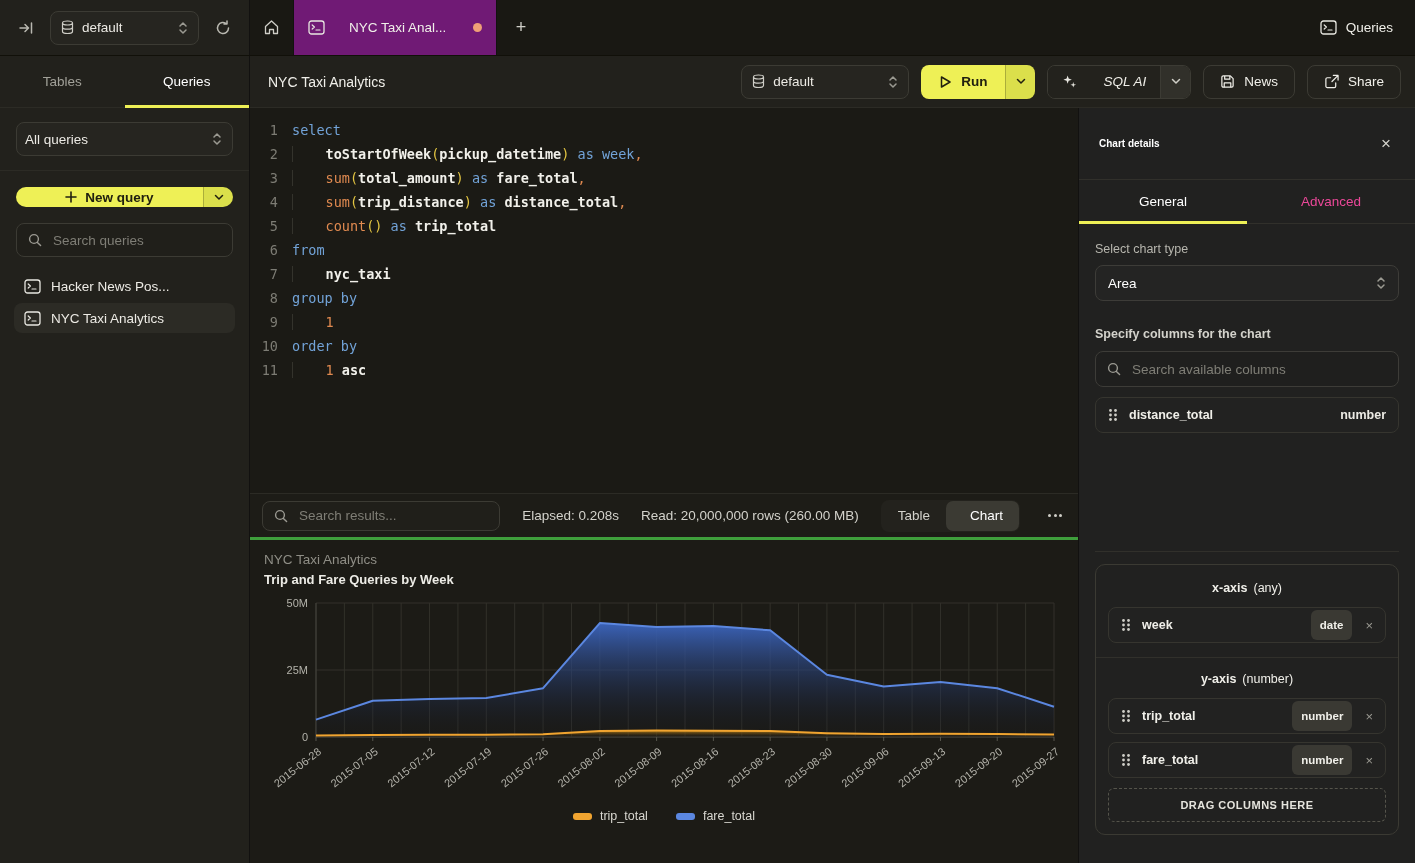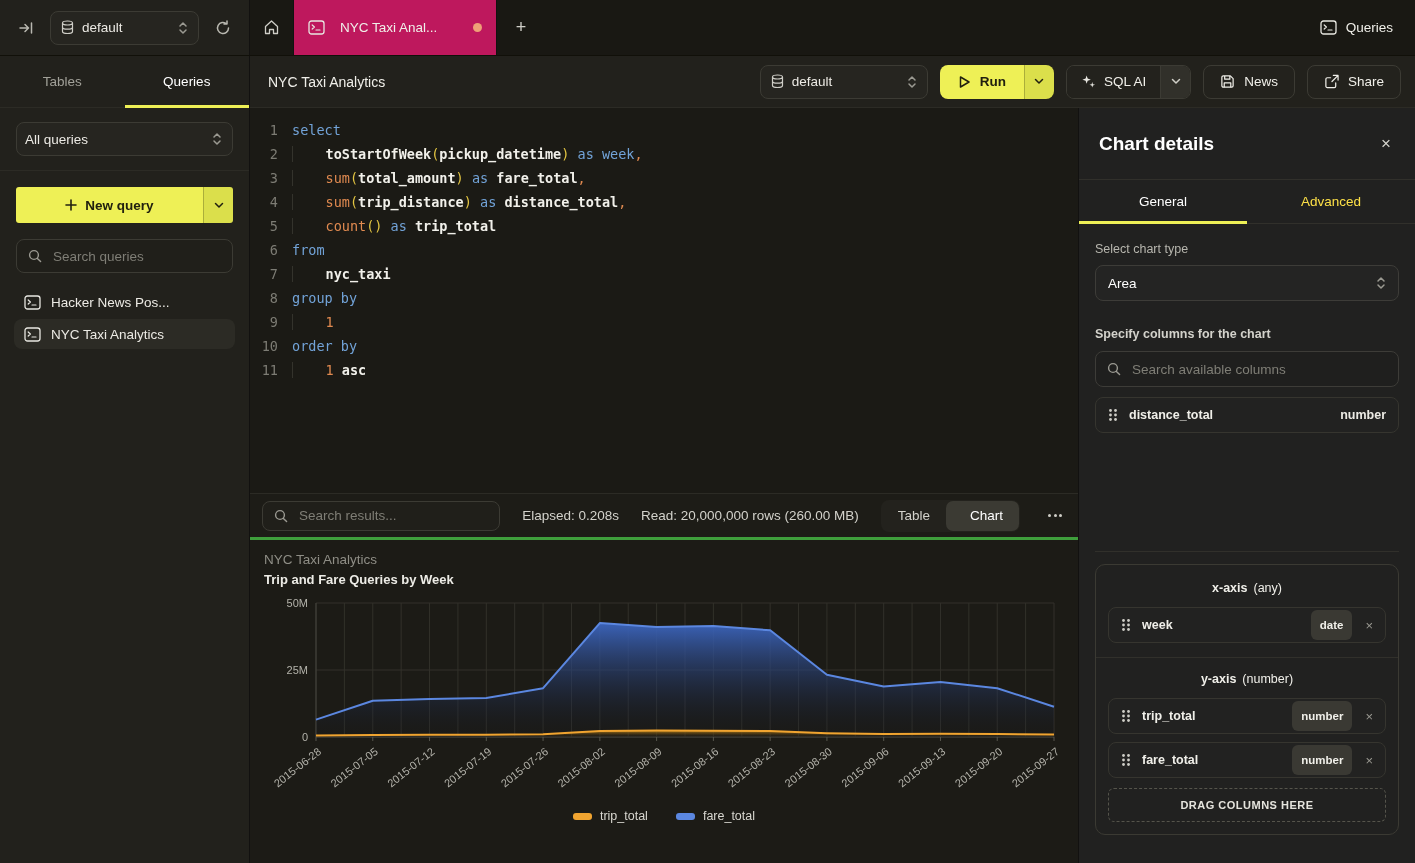--- a/index.html
+++ b/index.html
@@ -14,21 +14,21 @@
 
   
   .topbar { height:56px; display:flex; align-items:stretch; background:#191813; border-bottom:1px solid #111009; flex:none; }
   .topbar-left { width:250px; flex:none; display:flex; align-items:center; gap:12px; padding:0 14px; background:#22211c; border-right:1px solid #121110; }
   .icon-btn { background:none; border:none; color:#b9b8b0; display:flex; align-items:center; justify-content:center; padding:4px; cursor:pointer; }
   .select { display:flex; align-items:center; gap:8px; height:34px; padding:0 10px; background:#262520; border:1px solid #3c3b34; border-radius:8px; color:#eceae4; cursor:pointer; }
   .select .sel-label { font-size:13.5px; }
   .db-select { flex:1; }
   .tabstrip { display:flex; align-items:stretch; background:#191813; }
   .home-btn { width:44px; display:flex; align-items:center; justify-content:center; color:#cfcec7; background:#191813; border:none; border-right:1px solid #121110; cursor:pointer; }
-  .tab { display:flex; align-items:center; gap:15px; width:203px; padding:0 14px; background:#be185d; border-right:1px solid #121110; cursor:pointer; }
+  .tab { display:flex; align-items:center; gap:24px; width:203px; padding:0 14px; background:#701a75; border-right:1px solid #121110; cursor:pointer; }
   .tab-label { font-size:13.5px; color:#f0efe9; white-space:nowrap; overflow:hidden; text-overflow:ellipsis; flex:1; }
   .tab-dot { width:9px; height:9px; border-radius:50%; flex:none; }
   .newtab-btn { width:48px; background:none; border:none; color:#cfcec7; font-size:18px; cursor:pointer; }
   .topbar-spacer { flex:1; }
   .queries-btn { display:flex; align-items:center; gap:9px; background:none; border:none; color:#f0efe9; font-size:13.5px; padding:0 22px; cursor:pointer; }
 
   
   .body-row { flex:1; display:flex; min-height:0; }
   .sidebar { width:250px; flex:none; background:#22211c; border-right:1px solid #121110; display:flex; flex-direction:column; }
   .right-col { flex:1; display:flex; flex-direction:column; min-width:0; }
@@ -36,40 +36,40 @@
   .content-row { flex:1; display:flex; min-height:0; }
   .main { flex:1; display:flex; flex-direction:column; min-width:0; background:#1b1a15; }
 
   
   .sb-tabs { height:52px; flex:none; display:flex; border-bottom:1px solid #2c2b25; }
   .sb-tab { flex:1; display:flex; align-items:center; justify-content:center; font-size:13.5px; color:#a2a199; cursor:pointer; position:relative; }
   .sb-tab.active { color:#ffffff; }
   .sb-tab.active::after { content:""; position:absolute; left:0; right:0; bottom:-1px; height:3px; background:#eef056; }
   .sb-filter { margin:14px 16px 0;padding-left:8px; }
   .sb-divider { height:1px; background:#2c2b25; margin-top:14px; }
-  .split-yellow { display:flex; margin:16px 16px 0; height:36px; border-radius:3px; overflow:hidden; cursor:pointer; }
+  .split-yellow { display:flex; margin:16px 16px 0; height:20px; border-radius:12px; overflow:hidden; cursor:pointer; }
   .split-yellow .main-part { flex:1; background:#eef056; color:#21200f; display:flex; align-items:center; justify-content:center; gap:8px; font-size:13.5px; font-weight:700; border:none; cursor:pointer; }
   .split-yellow .chev-part { width:30px; background:#dbdf4b; border:none; border-left:1px solid rgba(0,0,0,.22); display:flex; align-items:center; justify-content:center; color:#21200f; cursor:pointer; }
   .search-box { display:flex; align-items:center; gap:9px; height:34px; margin:16px 16px 0; padding:7px 11px; border:1px solid #3c3b34; border-radius:8px; background:#201f1a; }
   .search-box input { flex:1; background:transparent; border:none; outline:none; color:#e8e7e1; font-size:13.5px; font-family:"Liberation Sans",sans-serif; min-width:0; }
   .search-box input::placeholder { color:#7f7e76; }
   .query-list { margin:14px 14px 0; display:flex; flex-direction:column; gap:2px; }
   .query-item { display:flex; align-items:center; gap:10px; height:30px; padding:0 10px; border-radius:8px; color:#eceae4; font-size:13.5px; cursor:pointer; white-space:nowrap; }
   .query-item.selected { background:#2c2b25; }
 
   
   .mh-title { font-size:14px; color:#f0efe9; }
   .mh-actions { margin-left:auto; display:flex; align-items:center; gap:12px; }
   .hdr-select { width:168px; }
   .btn { display:flex; align-items:center; gap:9px; height:34px; padding:0 16px; background:#23221d; border:1px solid #3c3b34; border-radius:8px; color:#f0efe9; font-size:13.5px; cursor:pointer; font-family:inherit; }
   .split-btn { display:flex; height:34px; border-radius:8px; overflow:hidden; }
   .run-split .run-main { display:flex; align-items:center; gap:9px; padding:0 18px; background:#eef056; border:none; color:#21200f; font-size:13.5px; font-weight:700; cursor:pointer; font-family:inherit; }
   .run-split .run-chev { width:30px; background:#dbdf4b; border:none; border-left:1px solid rgba(0,0,0,.22); display:flex; align-items:center; justify-content:center; color:#21200f; cursor:pointer; }
   .ai-split { border:1px solid #3c3b34; border-radius:8px; }
-  .ai-split .ai-main { display:flex; align-items:center; gap:8px; padding:0 14px; background:#23221d; border:none; color:#f0efe9; font-size:13.5px; cursor:pointer; font-family:inherit; }
+  .ai-split .ai-main { display:flex; align-items:center; gap:26px; padding:0 14px; background:#23221d; border:none; color:#f0efe9; font-size:13.5px; cursor:pointer; font-family:inherit;font-style:italic; }
   .ai-split .ai-chev { width:30px; background:#31302a; border:none; border-left:1px solid #3c3b34; display:flex; align-items:center; justify-content:center; color:#cfcec7; cursor:pointer; }
 
   
   .editor { flex:1; min-height:0; background:#1b1a15; padding:10px 0 0; overflow:hidden; font-family:"DejaVu Sans Mono", monospace; font-size:13.5px; }
   .code-line { display:flex; height:24px; line-height:24px; }
   .ln { width:28px; flex:none; text-align:right; color:#7d7c74; user-select:none; }
   .code { white-space:pre; margin-left:14px; }
   .tok-k { color:#72a3d8; }
   .tok-f { color:#e08a50; }
   .tok-p { color:#e3c542; }
@@ -96,24 +96,24 @@
   .chart-subtitle { font-size:13px; font-weight:700; color:#edece6; margin-top:5px; }
   .chart-svg-wrap { margin-top:6px; }
   .legend { display:flex; justify-content:center; gap:28px; margin-top:2px; }
   .legend-item { display:flex; align-items:center; gap:8px; cursor:pointer; }
   .legend-swatch { width:19px; height:7px; border-radius:3px; }
   .legend-label { font-size:12.5px; color:#d8d7d0; }
 
   
   .chart-details { width:337px; flex:none; background:#212120; border-left:1px solid #121110; display:flex; flex-direction:column; }
   .cd-header { height:72px; flex:none; display:flex; align-items:center; padding:0 20px; border-bottom:1px solid #31302b; }
-  .cd-title { font-size:19px; font-weight:700; color:#ffffff; }
+  .cd-title { font-size:10px; font-weight:700; color:#ffffff; }
   .cd-close { margin-left:auto; background:none; border:none; color:#d5d4cd; font-size:17px; cursor:pointer; padding:2px 4px; }
   .cd-tabs { height:44px; flex:none; display:flex; border-bottom:1px solid #31302b; }
-  .cd-tab { flex:1; display:flex; align-items:center; justify-content:center; font-size:13.5px; color:#fde047; cursor:pointer; position:relative; }
+  .cd-tab { flex:1; display:flex; align-items:center; justify-content:center; font-size:13.5px; color:#ec4899; cursor:pointer; position:relative; }
   .cd-tab.active { color:#ffffff; }
   .cd-tab.active::after { content:""; position:absolute; left:0; right:0; bottom:-1px; height:3px; background:#eef056; }
   .cd-body { flex:1; min-height:0; display:flex; flex-direction:column; padding:18px 16px 28px; }
   .cd-label { font-size:12.5px; color:#b7b6ae; margin-bottom:9px; }
   .cd-select { height:36px; display:flex; align-items:center; padding:0 12px; background:#242423; border:1px solid #3d3c38; border-radius:8px; cursor:pointer; }
   .cd-select .sel-label { font-size:13.5px; color:#ffffff; }
   .cd-select .updown { margin-left:auto; }
   .cd-sec-label { font-size:12.5px; font-weight:700; color:#d3d2cb; margin:26px 0 10px; }
   .cd-search { margin:0; height:36px; background:#1f1f1e; border-color:#3d3c38; }
   .col-row { display:flex; align-items:center; gap:11px; height:36px; padding:0 12px; border:1px solid #36352f; border-radius:8px; background:#222221; }

